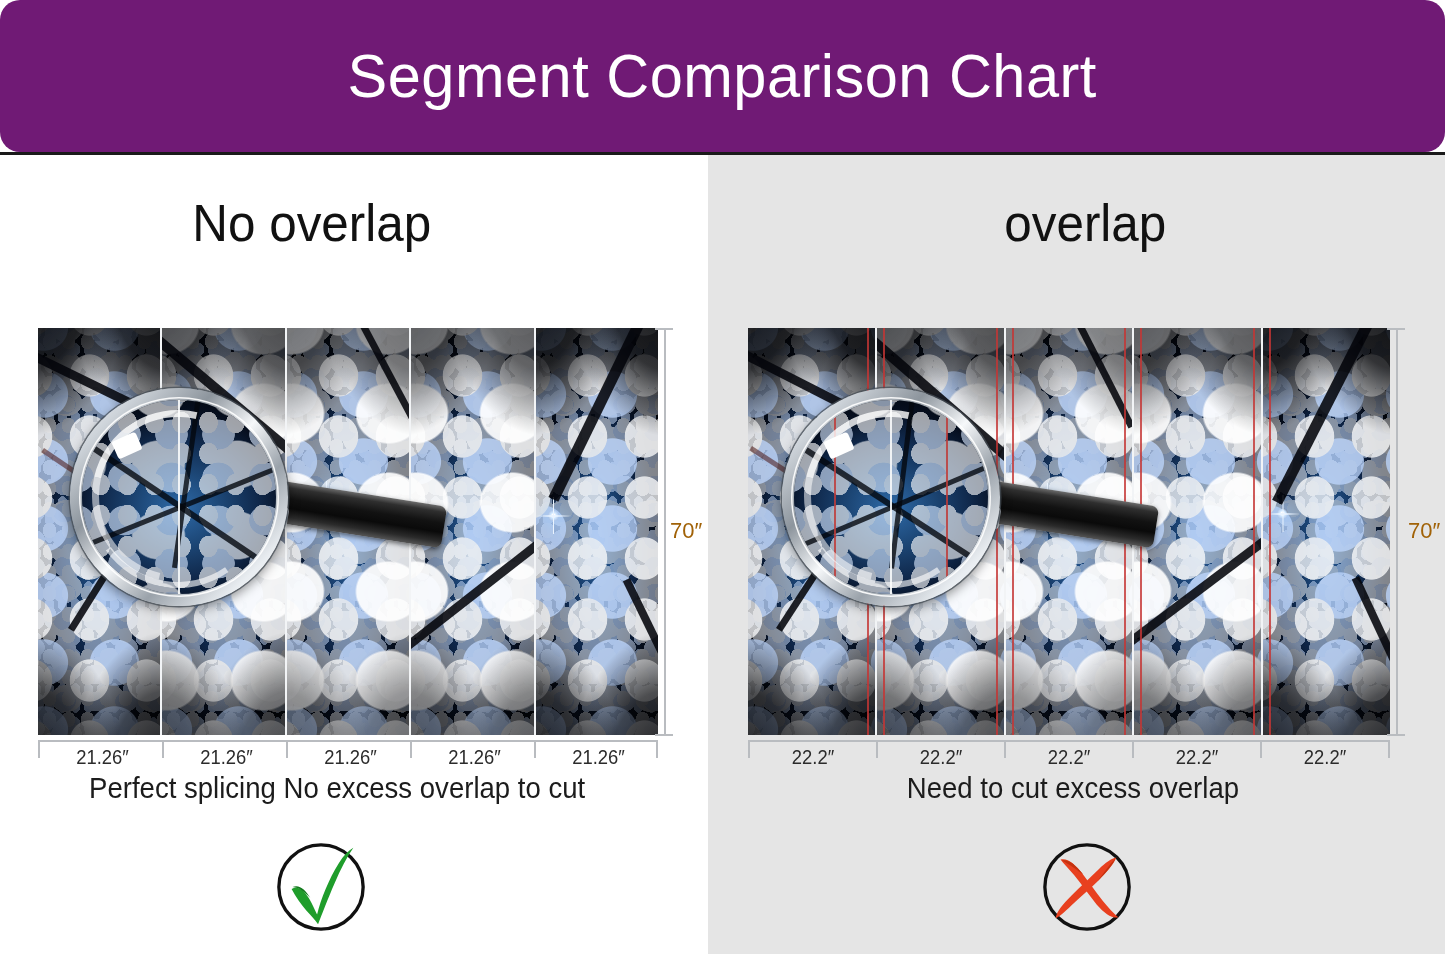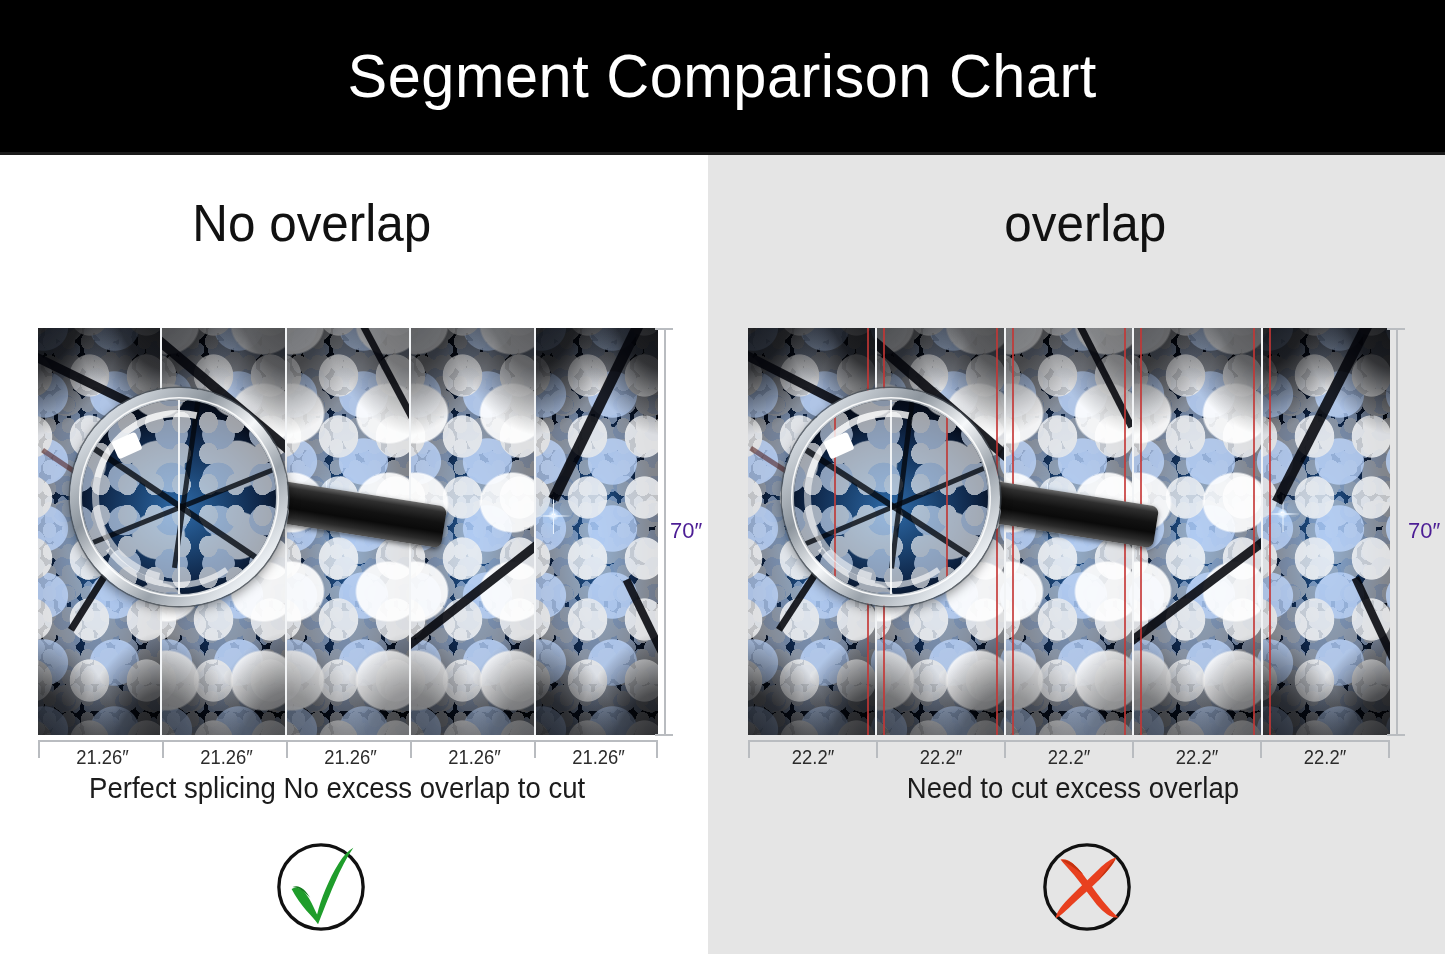--- a/index.html
+++ b/index.html
@@ -14,22 +14,22 @@
   #page {
     position: relative;
     width: 1445px; height: 954px;
     background: #ffffff;
   }
 
   
   #title-bar {
     position: absolute; left: 0; top: 0;
     width: 1445px; height: 152px;
-    background: #000000;
-    display: flex; align-items: center; justify-content: center;
+    background: #701a75;
+    display: flex; align-items: center; justify-content: center; border-radius: 20px;
   }
   #title-bar .title-text {
     color: #ffffff;
     font-size: 62px;
     font-weight: 400;
     letter-spacing: 0.5px;
     transform: scaleX(0.96);
     white-space: nowrap;
     line-height: 1;
   }
@@ -276,21 +276,21 @@
     position: absolute;
     font-size: 20px;
     color: #2b2b2b;
     white-space: nowrap;
     transform: scaleX(0.92);
     line-height: 1;
   }
   .dim-label-v {
     position: absolute;
     font-size: 22px;
-    color: #4c1d95;
+    color: #a16207;
     white-space: nowrap;
     line-height: 1;
     text-align: center;
   }
 
   
   .caption {
     position: absolute;
     font-size: 29px;
     color: #1c1c1c;

